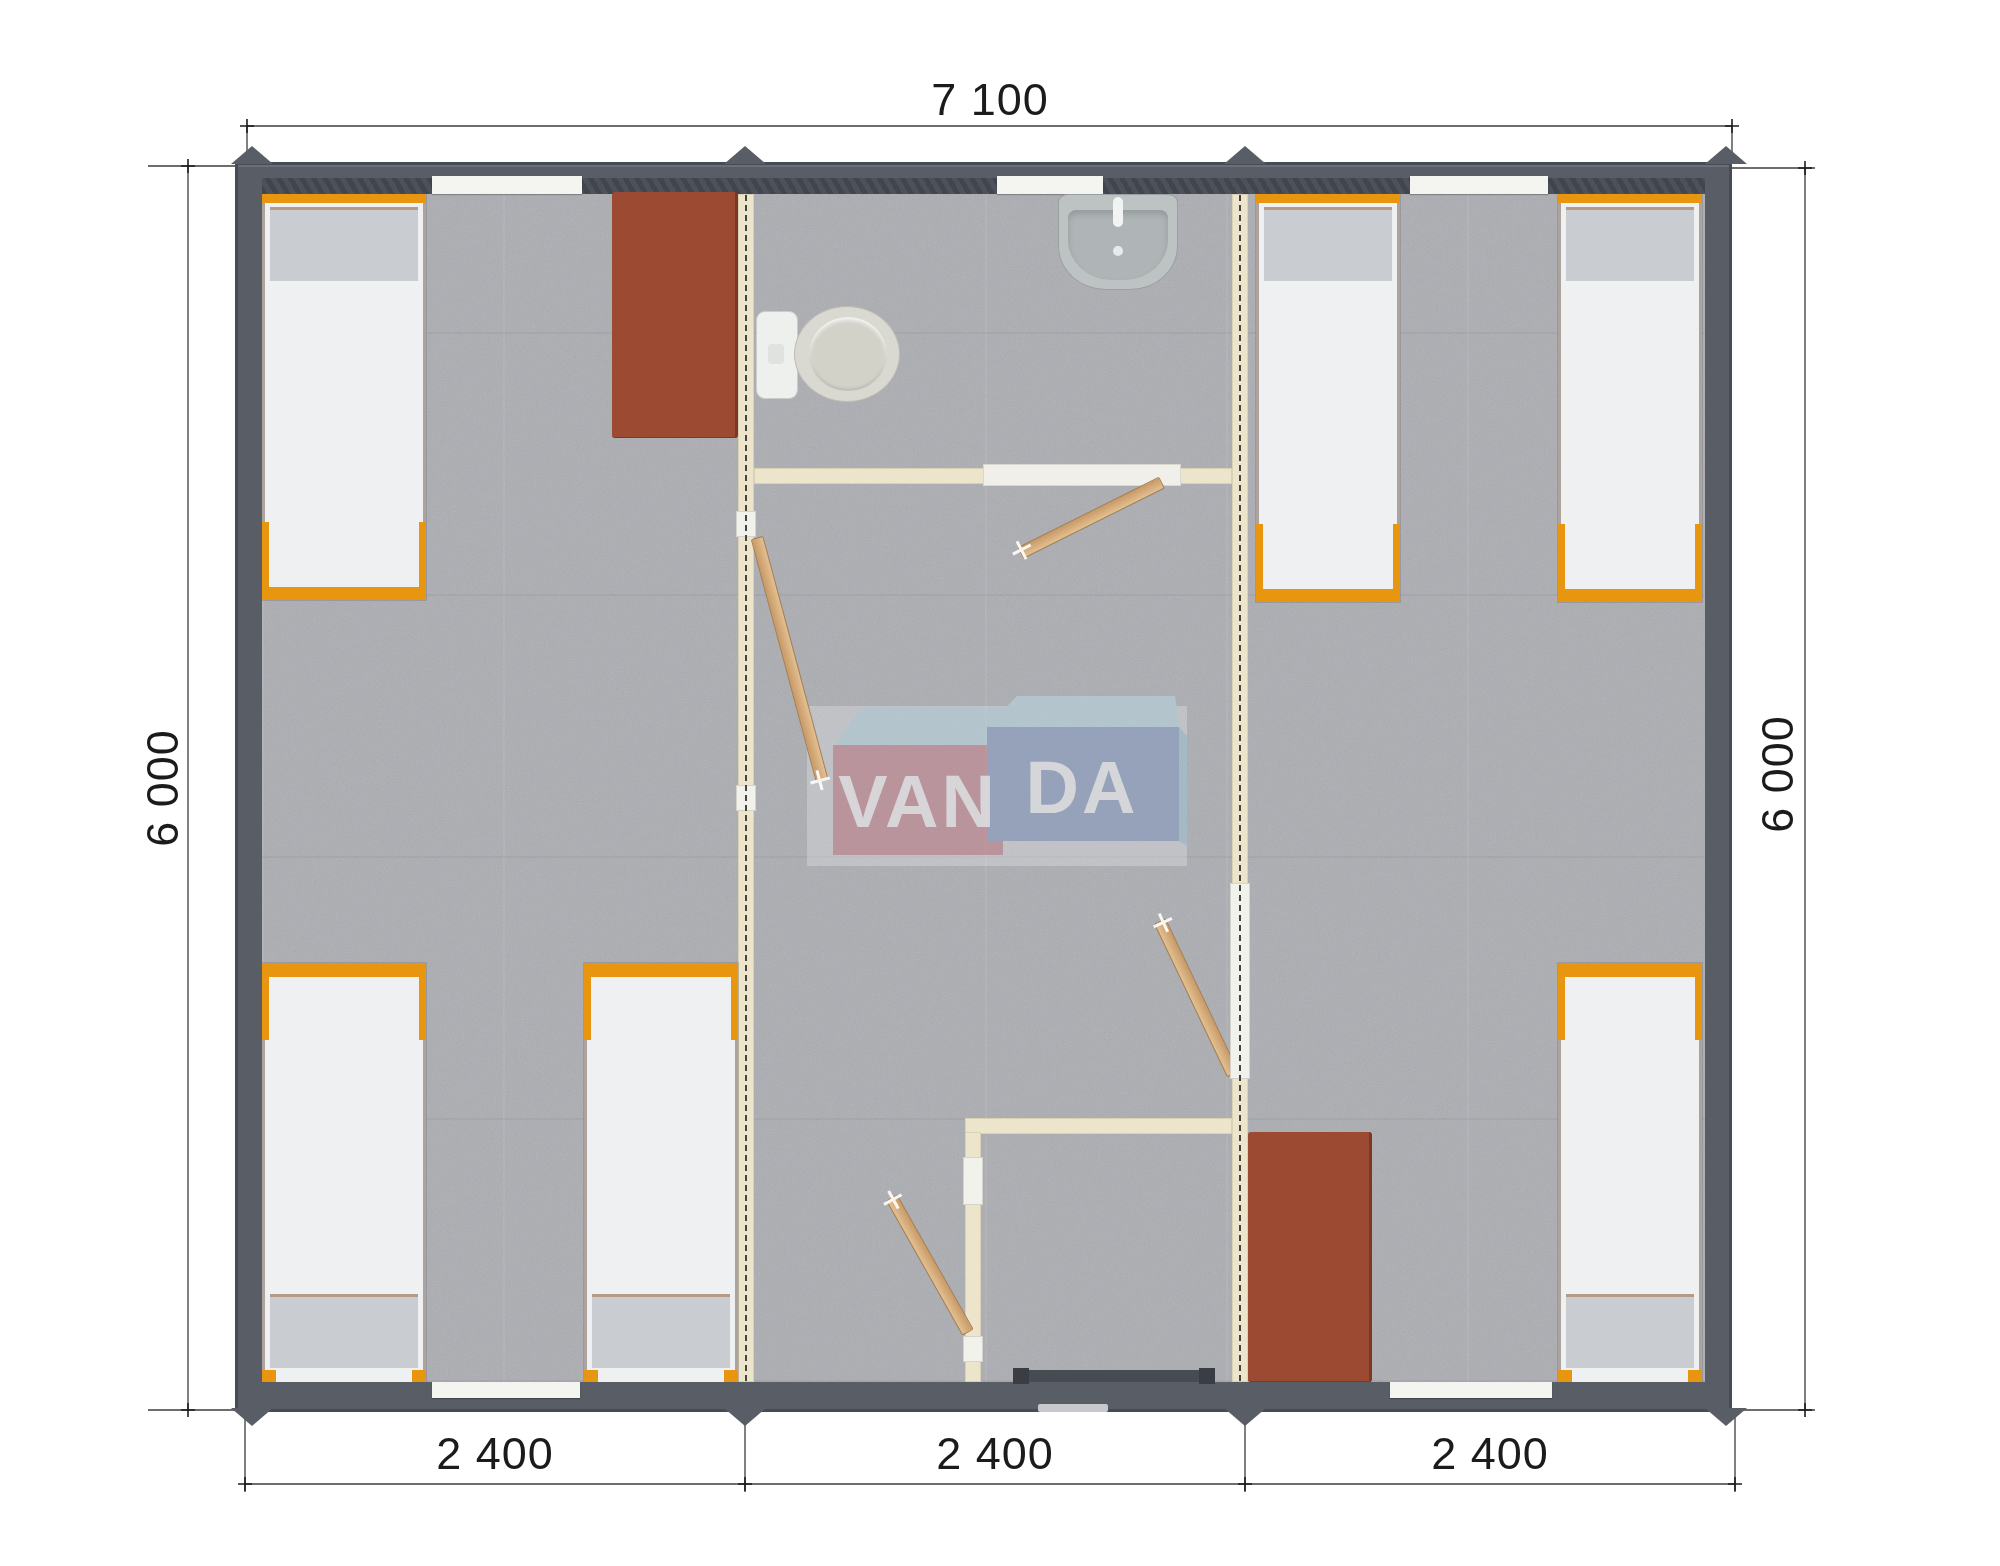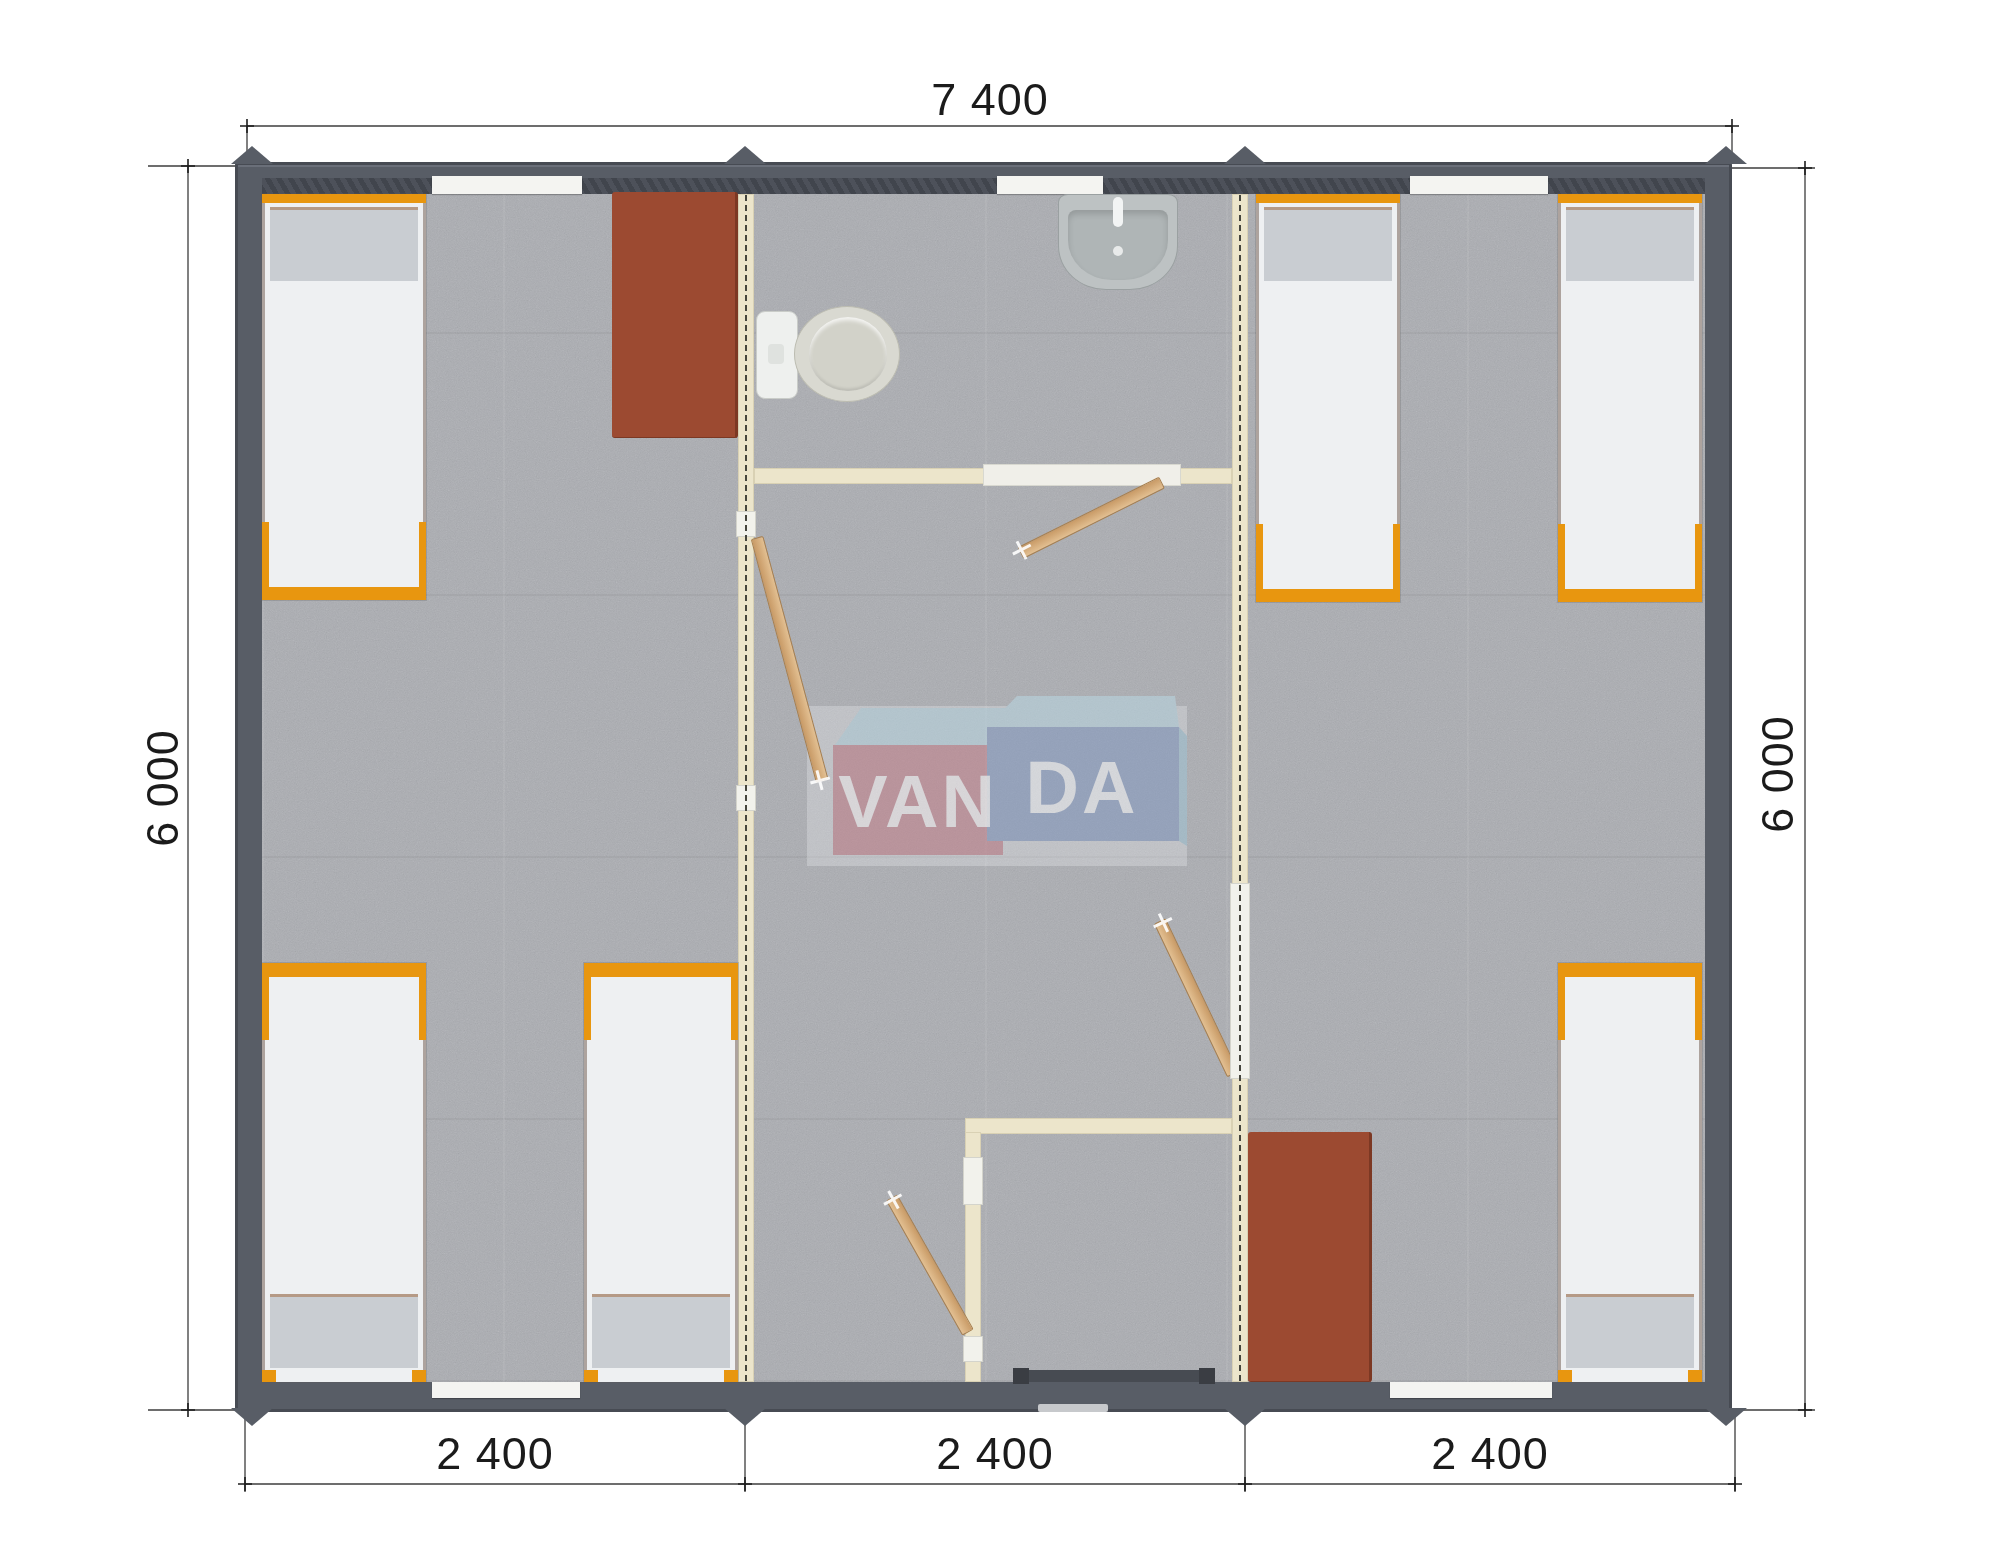--- a/index.html
+++ b/index.html
@@ -112,21 +112,21 @@
     <g stroke="#1d1d1d" stroke-width="1.6">
 
       <path d="M240,126h14 M247,119v14 M1725,126h14 M1732,119v14
                M181,166h14 M188,159v14 M181,1410h14 M188,1403v14
                M1798,168h14 M1805,161v14 M1798,1410h14 M1805,1403v14
                M238,1484h14 M245,1477v14 M738,1484h14 M745,1477v14
                M1238,1484h14 M1245,1477v14 M1728,1484h14 M1735,1477v14"></path>
     </g>
   </svg>
 
-  <div class="dim-label" style="left:890px;top:74px;width:200px;">7 400</div>
+  <div class="dim-label" style="left:890px;top:74px;width:200px;">7 100</div>
   <div class="dim-label vert" style="left:63px;top:762px;width:200px;">6 000</div>
   <div class="dim-label vert" style="left:1678px;top:748px;width:200px;">6 000</div>
   <div class="dim-label" style="left:395px;top:1428px;width:200px;">2 400</div>
   <div class="dim-label" style="left:895px;top:1428px;width:200px;">2 400</div>
   <div class="dim-label" style="left:1390px;top:1428px;width:200px;">2 400</div>
 
   <div id="wall"></div>
   <div id="hatch-top"></div>
 
   <div id="floor">

